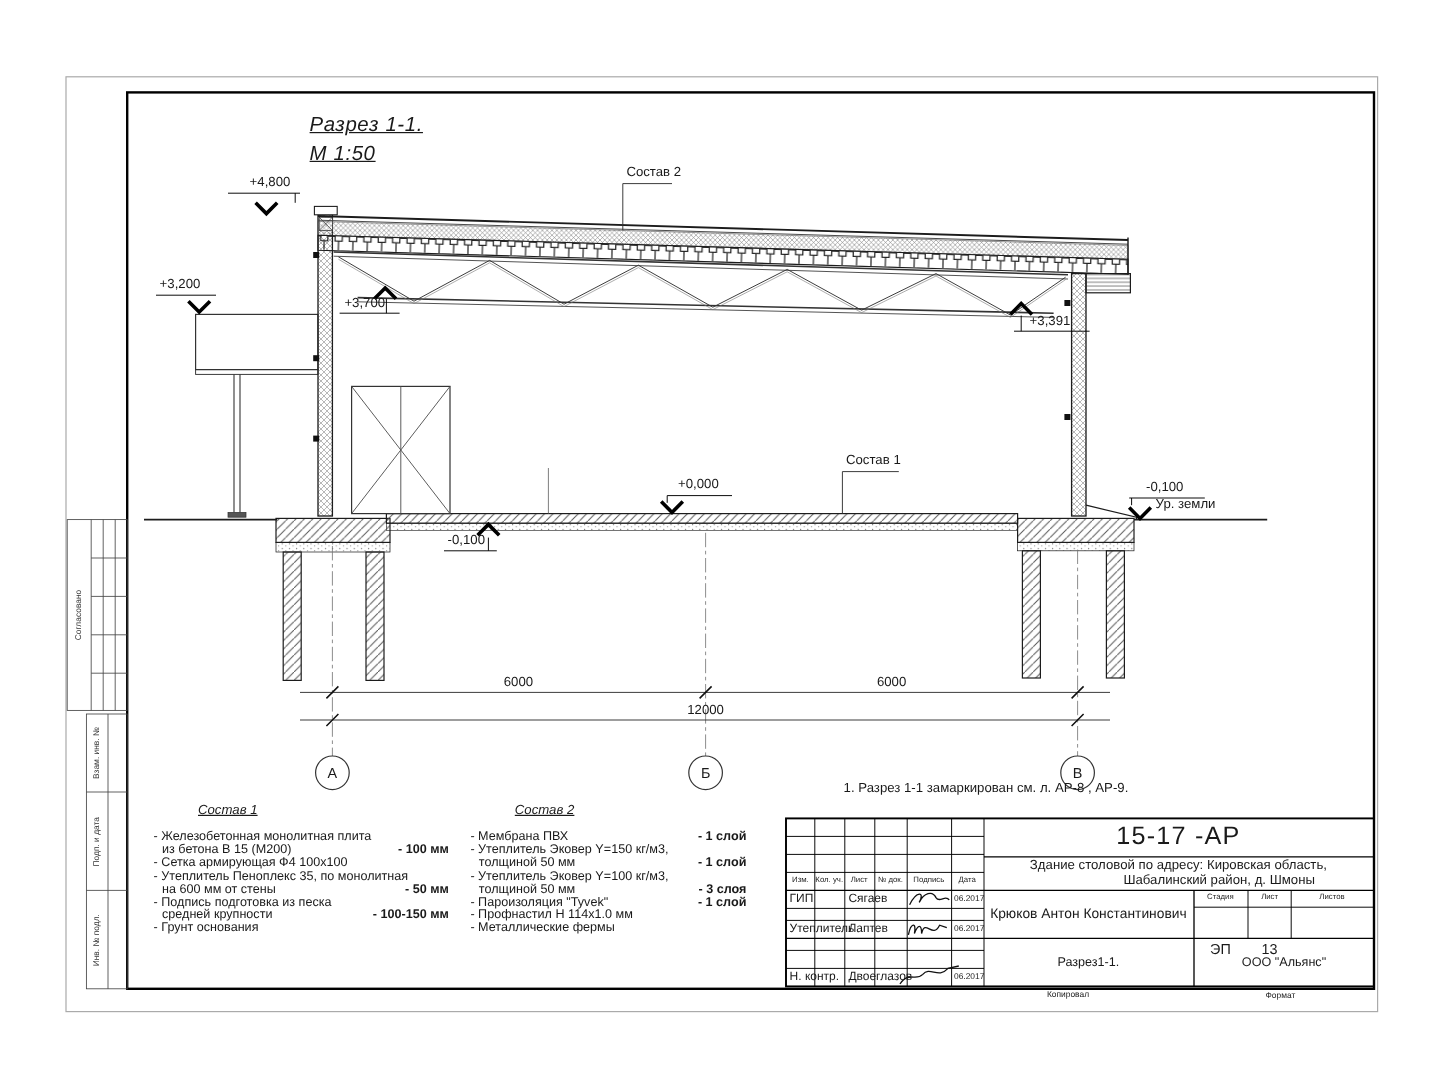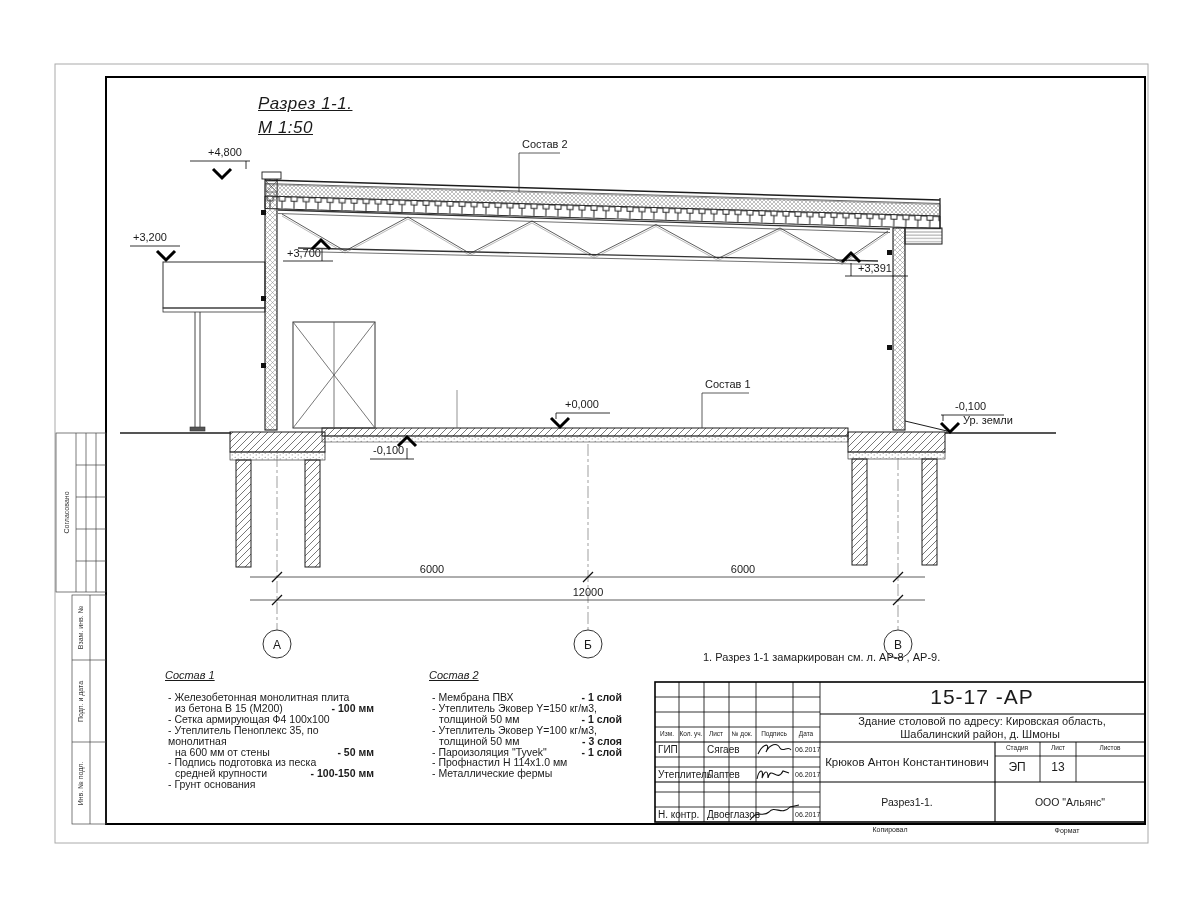--- a/index.html
+++ b/index.html
@@ -6,32 +6,32 @@
   .page{position:relative;width:1200px;height:900px;background:#ffffff;overflow:hidden;
         font-family:"Liberation Sans",sans-serif;color:#1a1a1a;}
   svg{position:absolute;left:0;top:0;}
   .lbl{position:absolute;white-space:nowrap;font-size:11px;line-height:1.05;text-align:center;}
   .c{transform:translateX(-50%);}
   .cc{transform:translate(-50%,-50%);}
   .title{font-size:17px;font-style:italic;text-decoration:underline;letter-spacing:.5px;}
   .axis{font-size:12px;}
   .ltitle{font-size:11px;font-style:italic;text-decoration:underline;}
   .legend{position:absolute;font-size:10.5px;line-height:10.9px;}
-  .legend .row{display:flex;margin-left:40px;}
+  .legend .row{display:flex;}
   .legend .v{margin-left:auto;padding-left:6px;font-weight:bold;}
   .legend .ind{padding-left:7px;}
   .rot{position:absolute;display:flex;align-items:center;justify-content:center;}
   .rot span{transform:rotate(-90deg);white-space:nowrap;font-size:7px;color:#333;}
   .s65{font-size:6.5px;color:#222;}
   .s7{font-size:7px;}
   .s75{font-size:10px;}
   .s10{font-size:10.5px;}
   .s11{font-size:11px;}
   .s115{font-size:11.5px;}
-  .s12{font-size:12px;}
+  .s12{font-size:12px;margin-top:24px;}
   .code{font-size:21px;letter-spacing:1px;}
 </style>
 </head>
 <body>
 
 <div class="page">
 
 <svg width="1200" height="900" viewBox="0 0 1200 900">
   <defs>
     <pattern id="hatch" width="7" height="7" patternUnits="userSpaceOnUse">
@@ -278,21 +278,21 @@
         <span class="v"></span>
       </div>
   <div class="row">
         <span>- Металлические фермы</span>
         <span class="v"></span>
       </div>
 </div>
 
 <div class="lbl code c" style="left:982px;top:686px;">15-17 -АР</div>
 <div class="lbl s11 c" style="left:982px;top:716px;">Здание столовой по адресу: Кировская область,</div>
-<div class="lbl s11 c" style="left:980px;top:729px;">Шабалинский район, д. Шмоны</div>
+<div class="lbl s11 c" style="left:1016px;top:729px;">Шабалинский район, д. Шмоны</div>
 <div class="lbl s115 c" style="left:907px;top:756px;">Крюков Антон Константинович</div>
 <div class="lbl s10 c" style="left:907px;top:797px;">Разрез1-1.</div>
 <div class="lbl s10 c" style="left:1070px;top:797px;">ООО "Альянс"</div>
 
 <div class="lbl s65 c" style="left:1017px;top:745px;">Стадия</div>
 <div class="lbl s65 c" style="left:1058px;top:745px;">Лист</div>
 <div class="lbl s65 c" style="left:1110px;top:745px;">Листов</div>
 <div class="lbl s12 c" style="left:1017px;top:761px;">ЭП</div>
 <div class="lbl s12 c" style="left:1058px;top:761px;">13</div>
 

